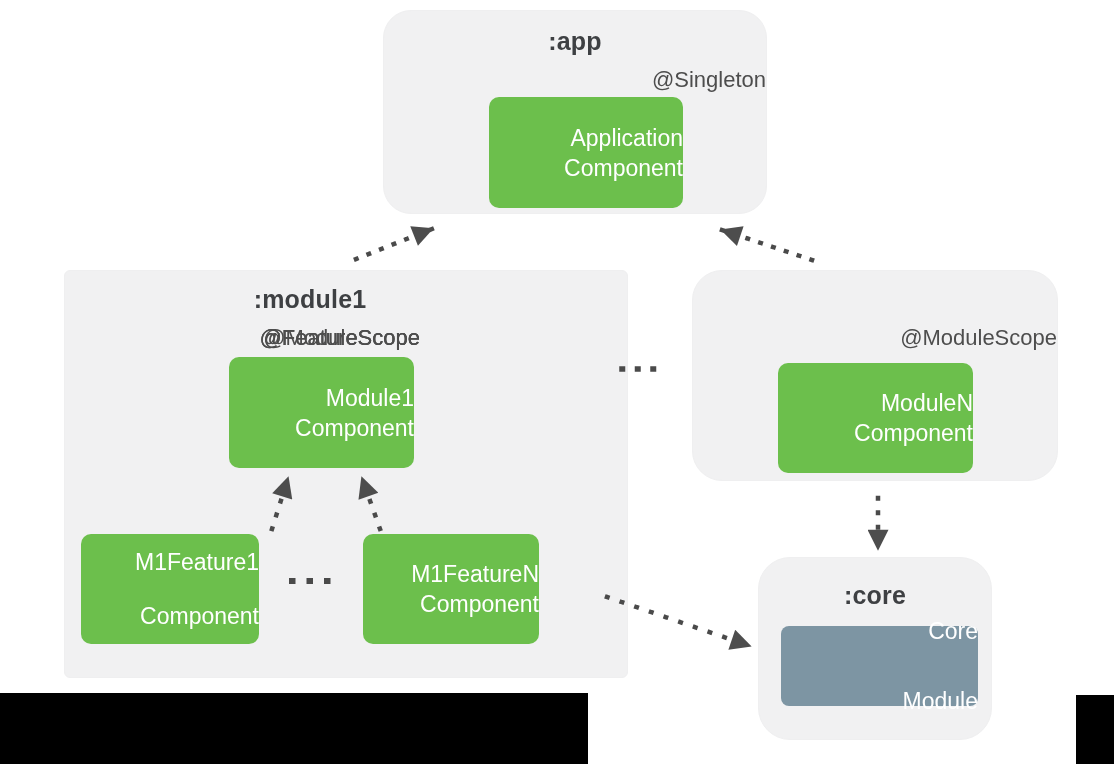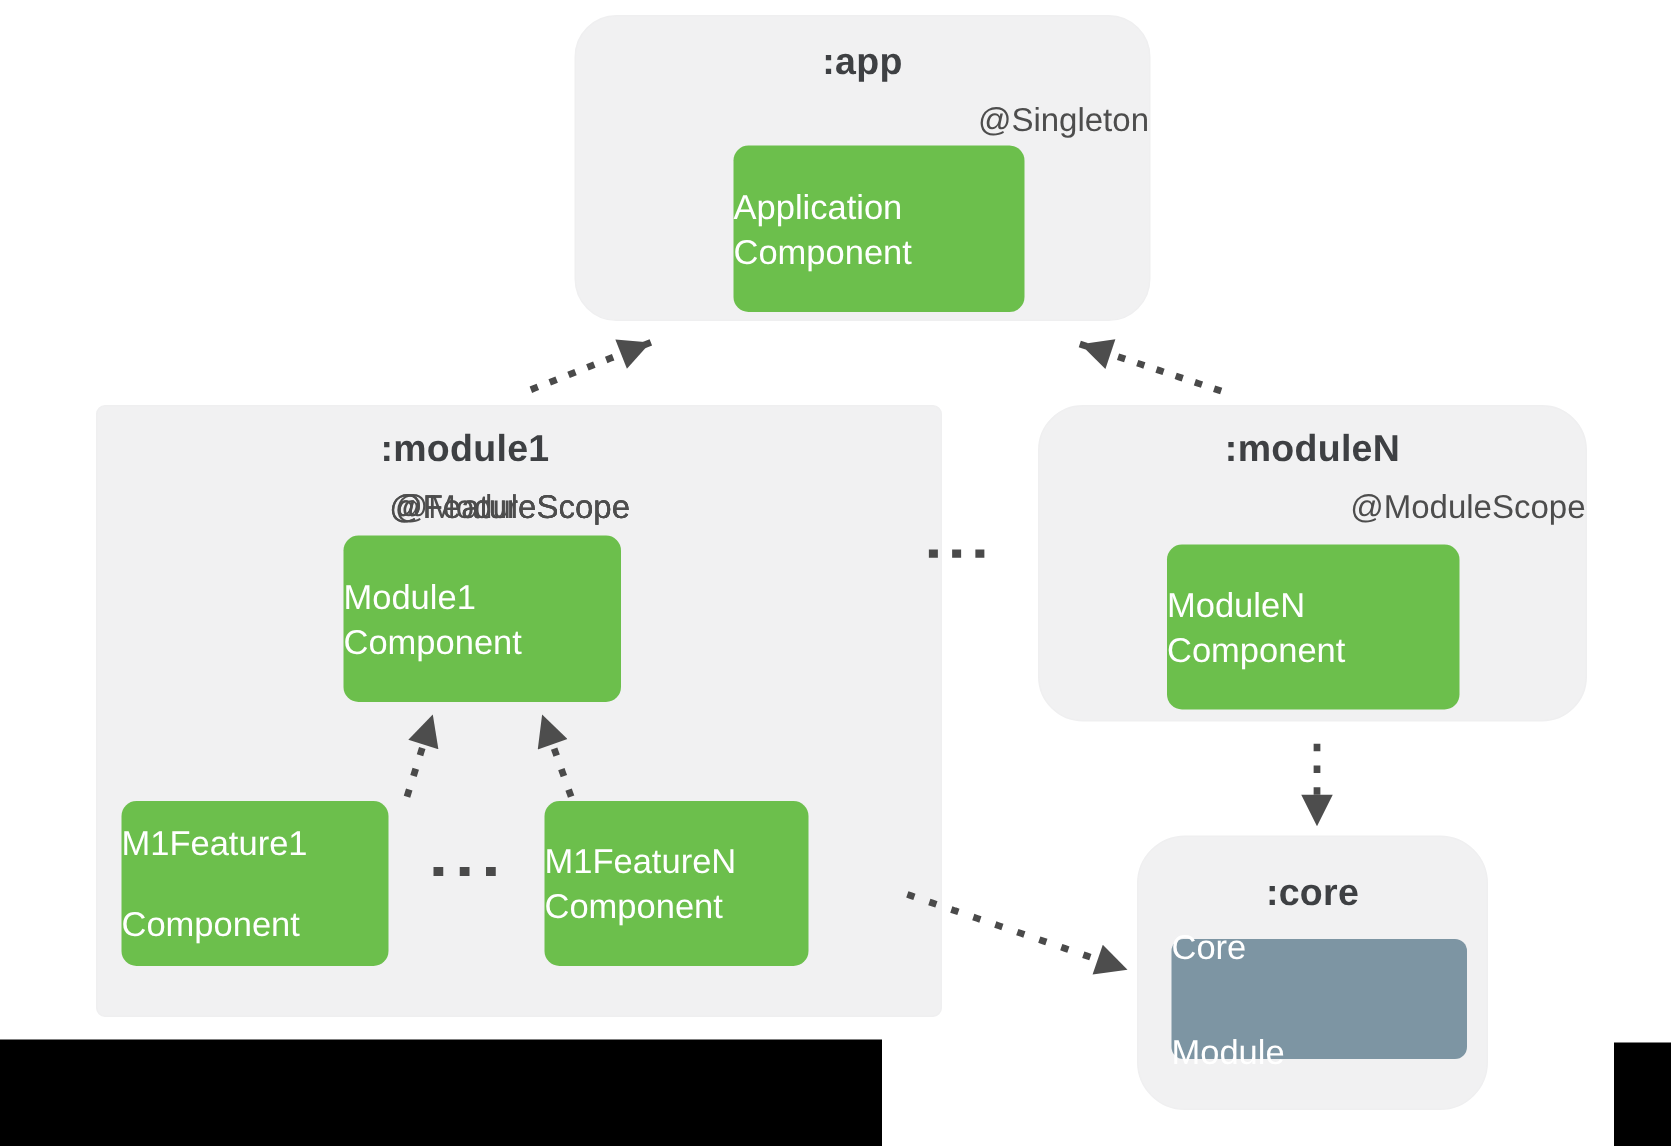--- a/index.html
+++ b/index.html
@@ -30,21 +30,21 @@
     position: absolute;
     text-align: right;
     font-size: 22px;
     color: #4d4d4d;
   }
   .comp {
     position: absolute;
     display: flex;
     flex-direction: column;
     justify-content: center;
-    align-items: flex-start;
+    align-items: flex-end;
     border-radius: 10px;
     color: #ffffff;
     font-size: 23px;
     line-height: 30px;
     text-align: center;
   }
   .comp.green { background: #6cbf4c; }
   .comp.slate { background: #7d95a3; }
 
   
@@ -115,21 +115,20 @@
       <span>M1Feature1</span>
       <span>Component</span>
     </div>
     <div class="comp green" id="m1-featureN">
       <span>M1FeatureN</span>
       <span>Component</span>
     </div>
   </section>
 
   <section class="group" id="g-moduleN">
-    <div class="g-title">:moduleN</div>
     <div class="g-scope">@ModuleScope</div>
     <div class="comp green">
       <span>ModuleN</span>
       <span>Component</span>
     </div>
   </section>
 
   <section class="group" id="g-core">
     <div class="g-title">:core</div>
     <div class="comp slate">

